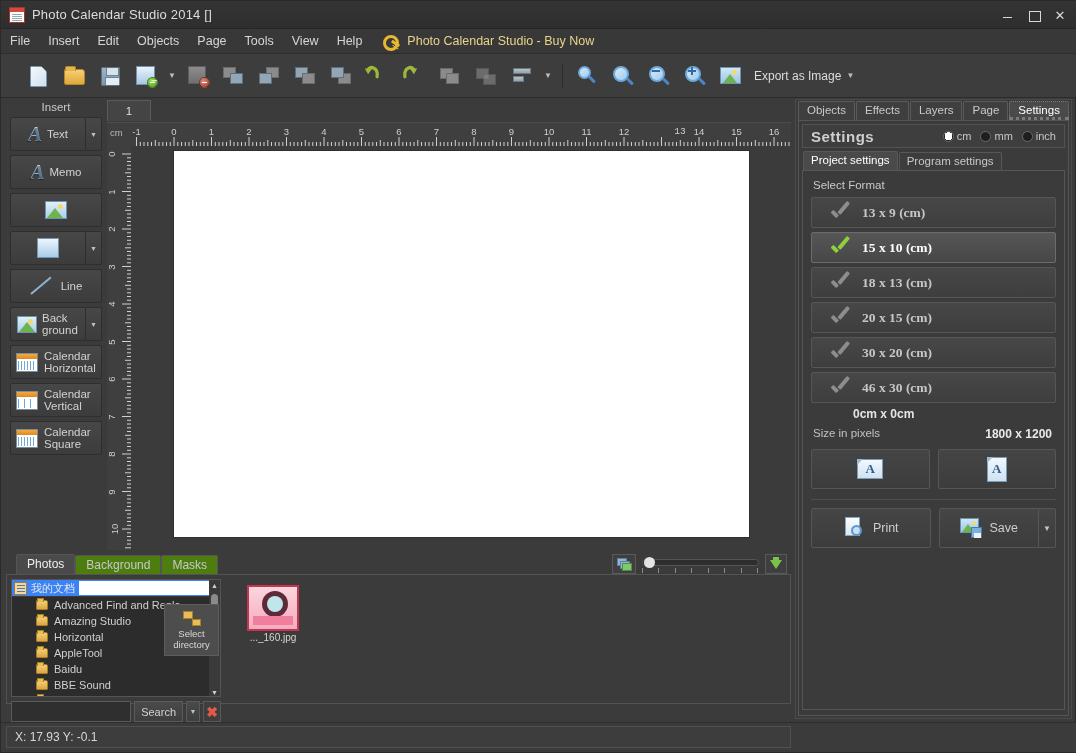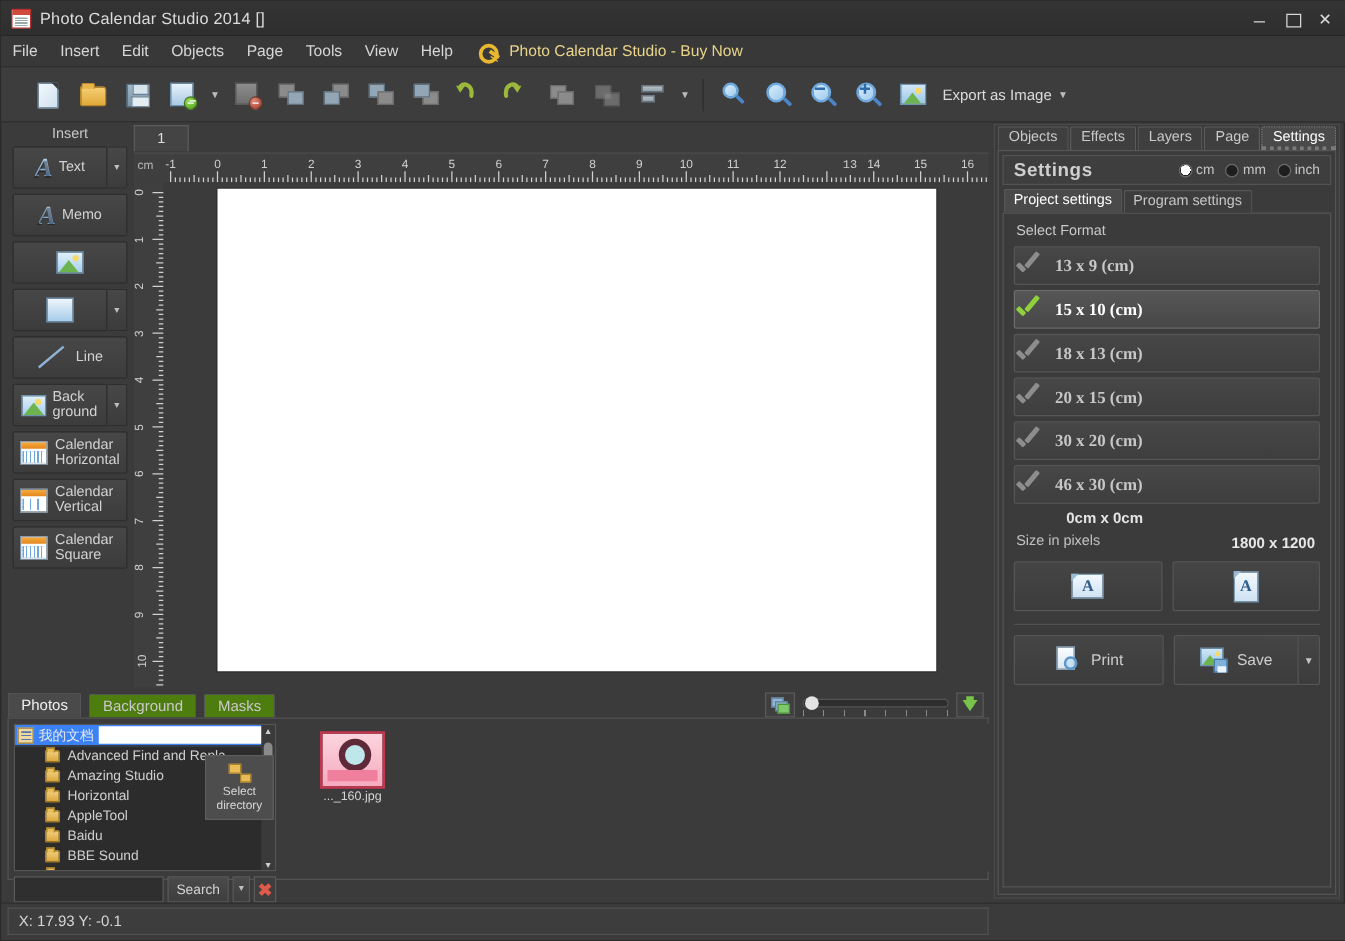--- a/index.html
+++ b/index.html
@@ -254,21 +254,21 @@
   #page-sheet{
     position:absolute; left:43px; top:5px; width:575px; height:386px;
     background:#ffffff; box-shadow:0 0 0 1px #2e2e2e;
   }
 
   
   #bottom{
     position:absolute; left:5px; top:553px; width:785px; height:170px;
     background:#3b3b3b;
   }
-  #bottom-tabs{ display:flex; height:20px; align-items:flex-end; gap:6px; }
+  #bottom-tabs{ display:flex; height:20px; align-items:flex-end; gap:0;margin-left:10px; }
   .btab{
     height:19px; padding:2px 10px 0; font-size:12px; color:#c9c9c9;
     background:#4d7c0f; border:1px solid #555; border-bottom:none; border-radius:2px 2px 0 0;
   }
   .btab.active{ background:#4a4a4a; color:#f0f0f0; height:20px; }
   #bottom-body{
     position:absolute; left:0; top:20px; width:785px; height:130px;
     border:1px solid #535353; background:#3b3b3b;
   }
   #tree{
@@ -324,21 +324,21 @@
   }
   #search-caret{
     width:16px;height:21px;background:linear-gradient(#4a4a4a,#3e3e3e);border:1px solid #5a5a5a;
     color:#c0c0c0;font-size:7px;display:flex;align-items:center;justify-content:center;
   }
   #clear-btn{
     width:21px;height:21px;background:#3e3e3e;border:1px solid #5a5a5a;
     display:flex;align-items:center;justify-content:center;color:#e05a4a;font-size:14px;font-weight:bold;
   }
   #thumbs{
-    position:absolute; left:229px; top:4px; width:560px; height:118px;
+    position:absolute; left:220px; top:4px; width:560px; height:118px;
     background:#3b3b3b;
   }
   .thumb{
     position:absolute; left:14px; top:6px; width:64px; height:62px;
   }
   .thumb .img{
     width:52px;height:46px;margin:0 auto;
     background:linear-gradient(#fbd5de,#f6aac0);
     border:2px solid #c2364f; position:relative; overflow:hidden;
   }
@@ -420,21 +420,21 @@
   }
   .stab.active{ background:#4a4a4a; color:#fff; height:19px; }
   #fmt-box{
     margin:0 3px 3px; border:1px solid #555; border-top:1px solid #575757; padding:6px 8px 8px;
     min-height:540px;
   }
   #fmt-label{ color:#c9c9c9; font-size:11.5px; margin:2px 0 6px 2px; }
   .fmt-row{
     height:31px; margin-bottom:4px; background:linear-gradient(#474747,#3e3e3e);
     border:1px solid #565656; border-radius:2px;
-    display:flex; align-items:center; gap:10px; 
+    display:flex; align-items:center; gap:10px; padding-left:18px;
   }
   .fmt-row.selected{ background:linear-gradient(#565656,#474747); border-color:#6c6c6c; }
   .fmt-row .lbl{
     color:#c7c7c7; font-size:13.5px; font-weight:bold;
     font-family:"Liberation Serif", serif;
   }
   .fmt-row.selected .lbl{ color:#ffffff; }
   .check{
     width:22px;height:16px;position:relative;flex:none;
   }

